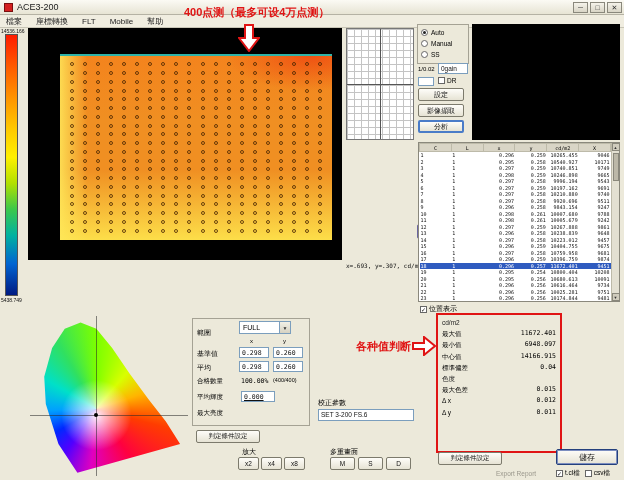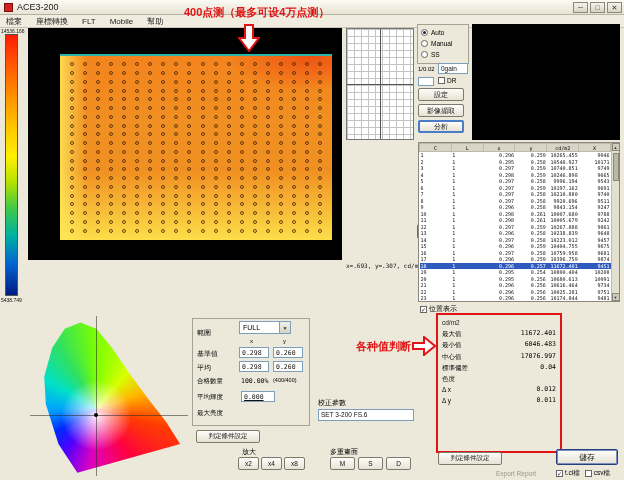--- a/index.html
+++ b/index.html
@@ -830,31 +830,35 @@
   </span>
 
 <div class="abs stats-red-box" id="stats">
     <div class="stat-sec">cd/m2</div>
     <div class="stat-row">
       <span>最大值</span>
       <span class="sv">11672.401</span>
     </div>
     <div class="stat-row">
       <span>最小值</span>
-      <span class="sv">6046.483</span>
+      <span class="sv">6948.097</span>
     </div>
     <div class="stat-row">
       <span>中心值</span>
-      <span class="sv">17076.997</span>
+      <span class="sv">14166.915</span>
     </div>
     <div class="stat-row">
       <span>標準偏差</span>
       <span class="sv">0.04</span>
     </div>
     <div class="stat-sec">色度</div>
+    <div class="stat-row">
+      <span>最大色差</span>
+      <span class="sv">0.015</span>
+    </div>
     <div class="stat-row">
       <span>Δ x</span>
       <span class="sv">0.012</span>
     </div>
     <div class="stat-row">
       <span>Δ y</span>
       <span class="sv">0.011</span>
     </div>
   </div>
 

